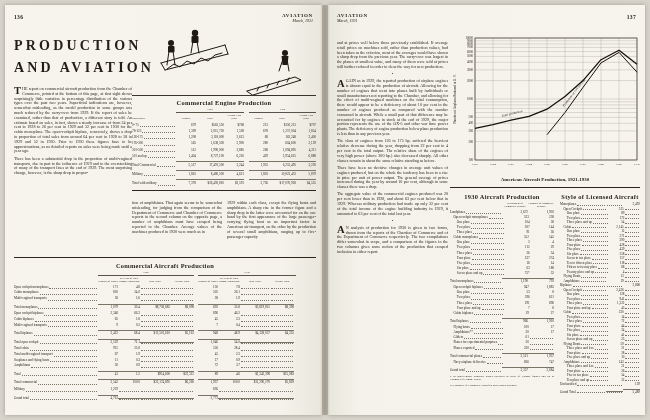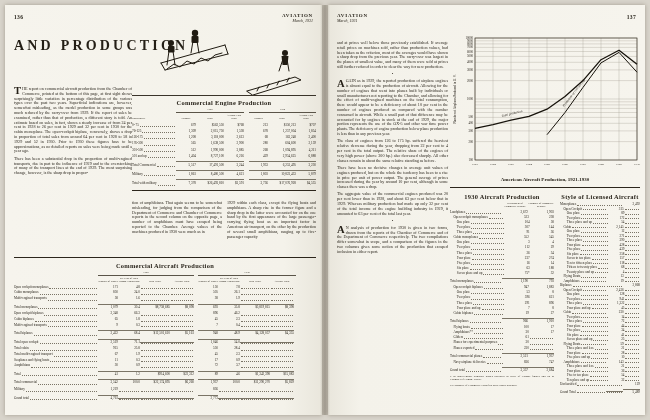--- a/index.html
+++ b/index.html
@@ -62,21 +62,22 @@
 
   <div class="mast">
     <span class="pnum">136</span>
     <span class="jblock r">
       <span class="jname">AVIATION</span>
       <span class="jdate">March, 1931</span>
     </span>
   </div>
 
   <div class="ptitle">
-    <div>AND PRODUCTION</div>
+    <div>PRODUCTION</div>
+    <div>AND AVIATION</div>
   </div>
 
   <div class="illo" style="left:150px;top:16px">
     <svg width="80" height="58" viewBox="0 0 80 58">
       <g stroke="#201b12" fill="none" stroke-width="1" stroke-linecap="round">
         <path d="M6 42 L70 24"></path>
           <path d="M10 49 L73 33"></path>
         <path d="M12 48 L19 43 L25 46 L32 40 L39 43 L46 37 L53 40 L60 34 L67 32"></path>
         <path d="M6 42 L10 49"></path>
           <path d="M70 24 L73 33"></path>

